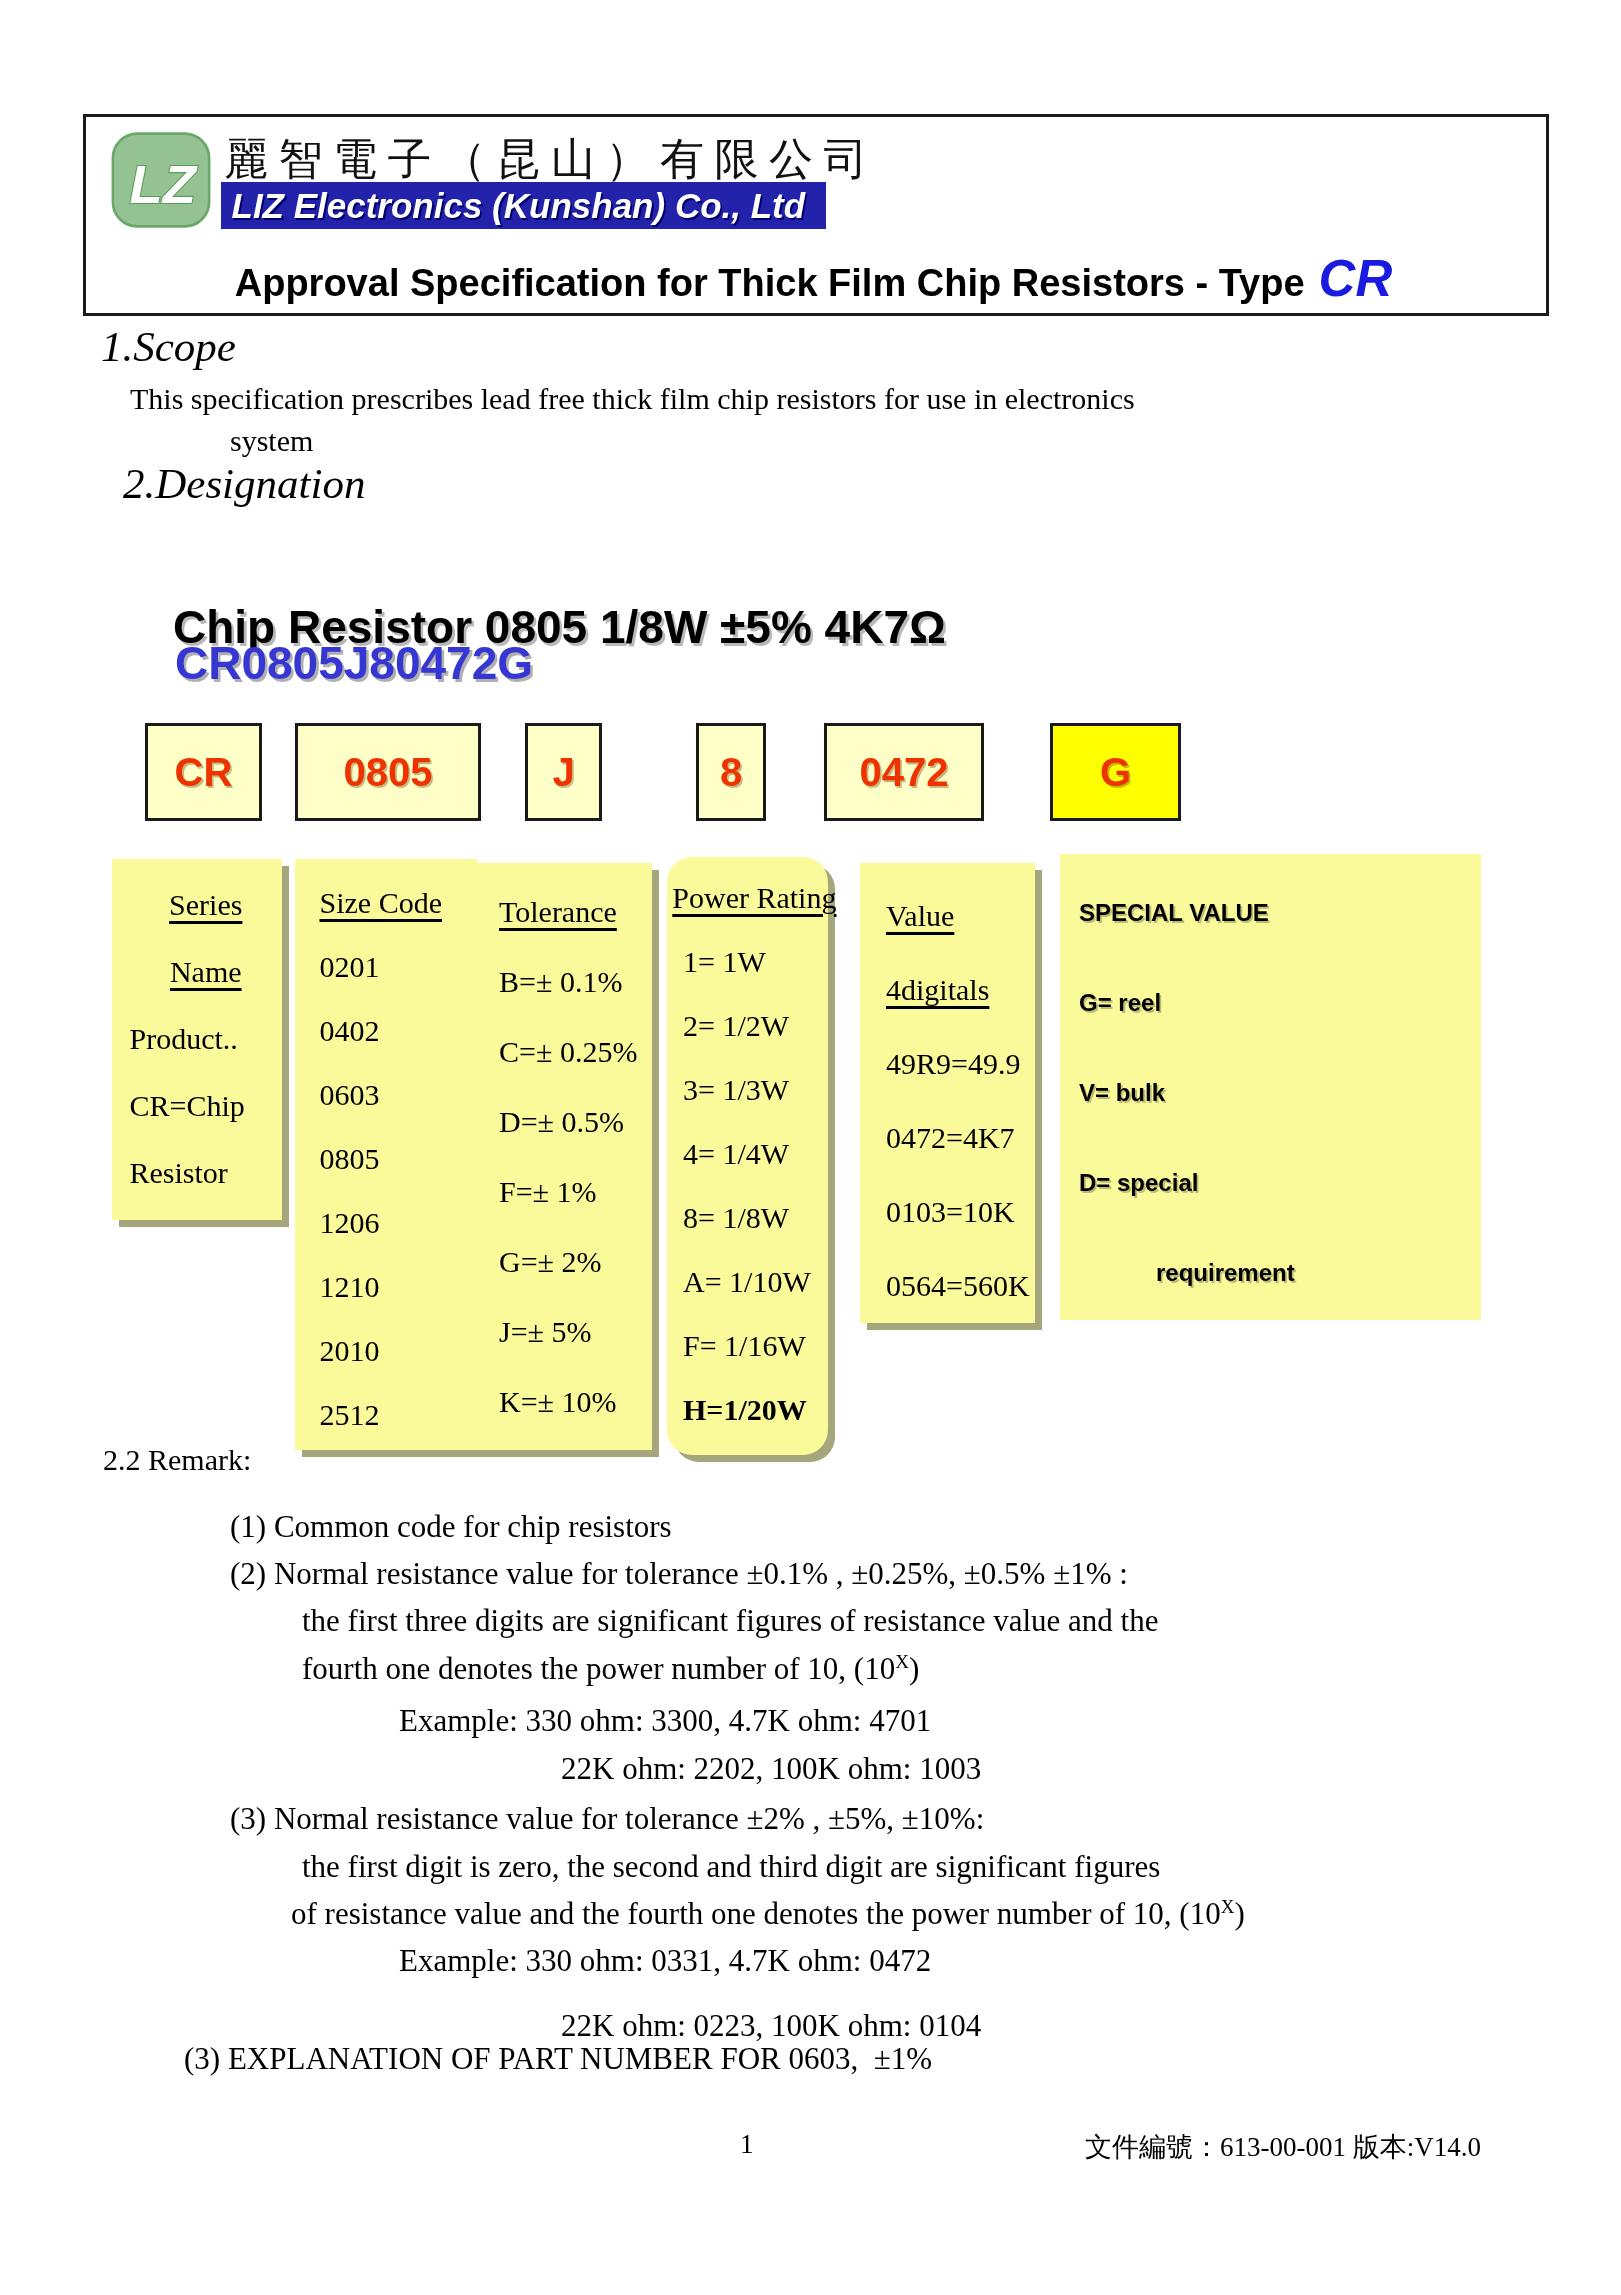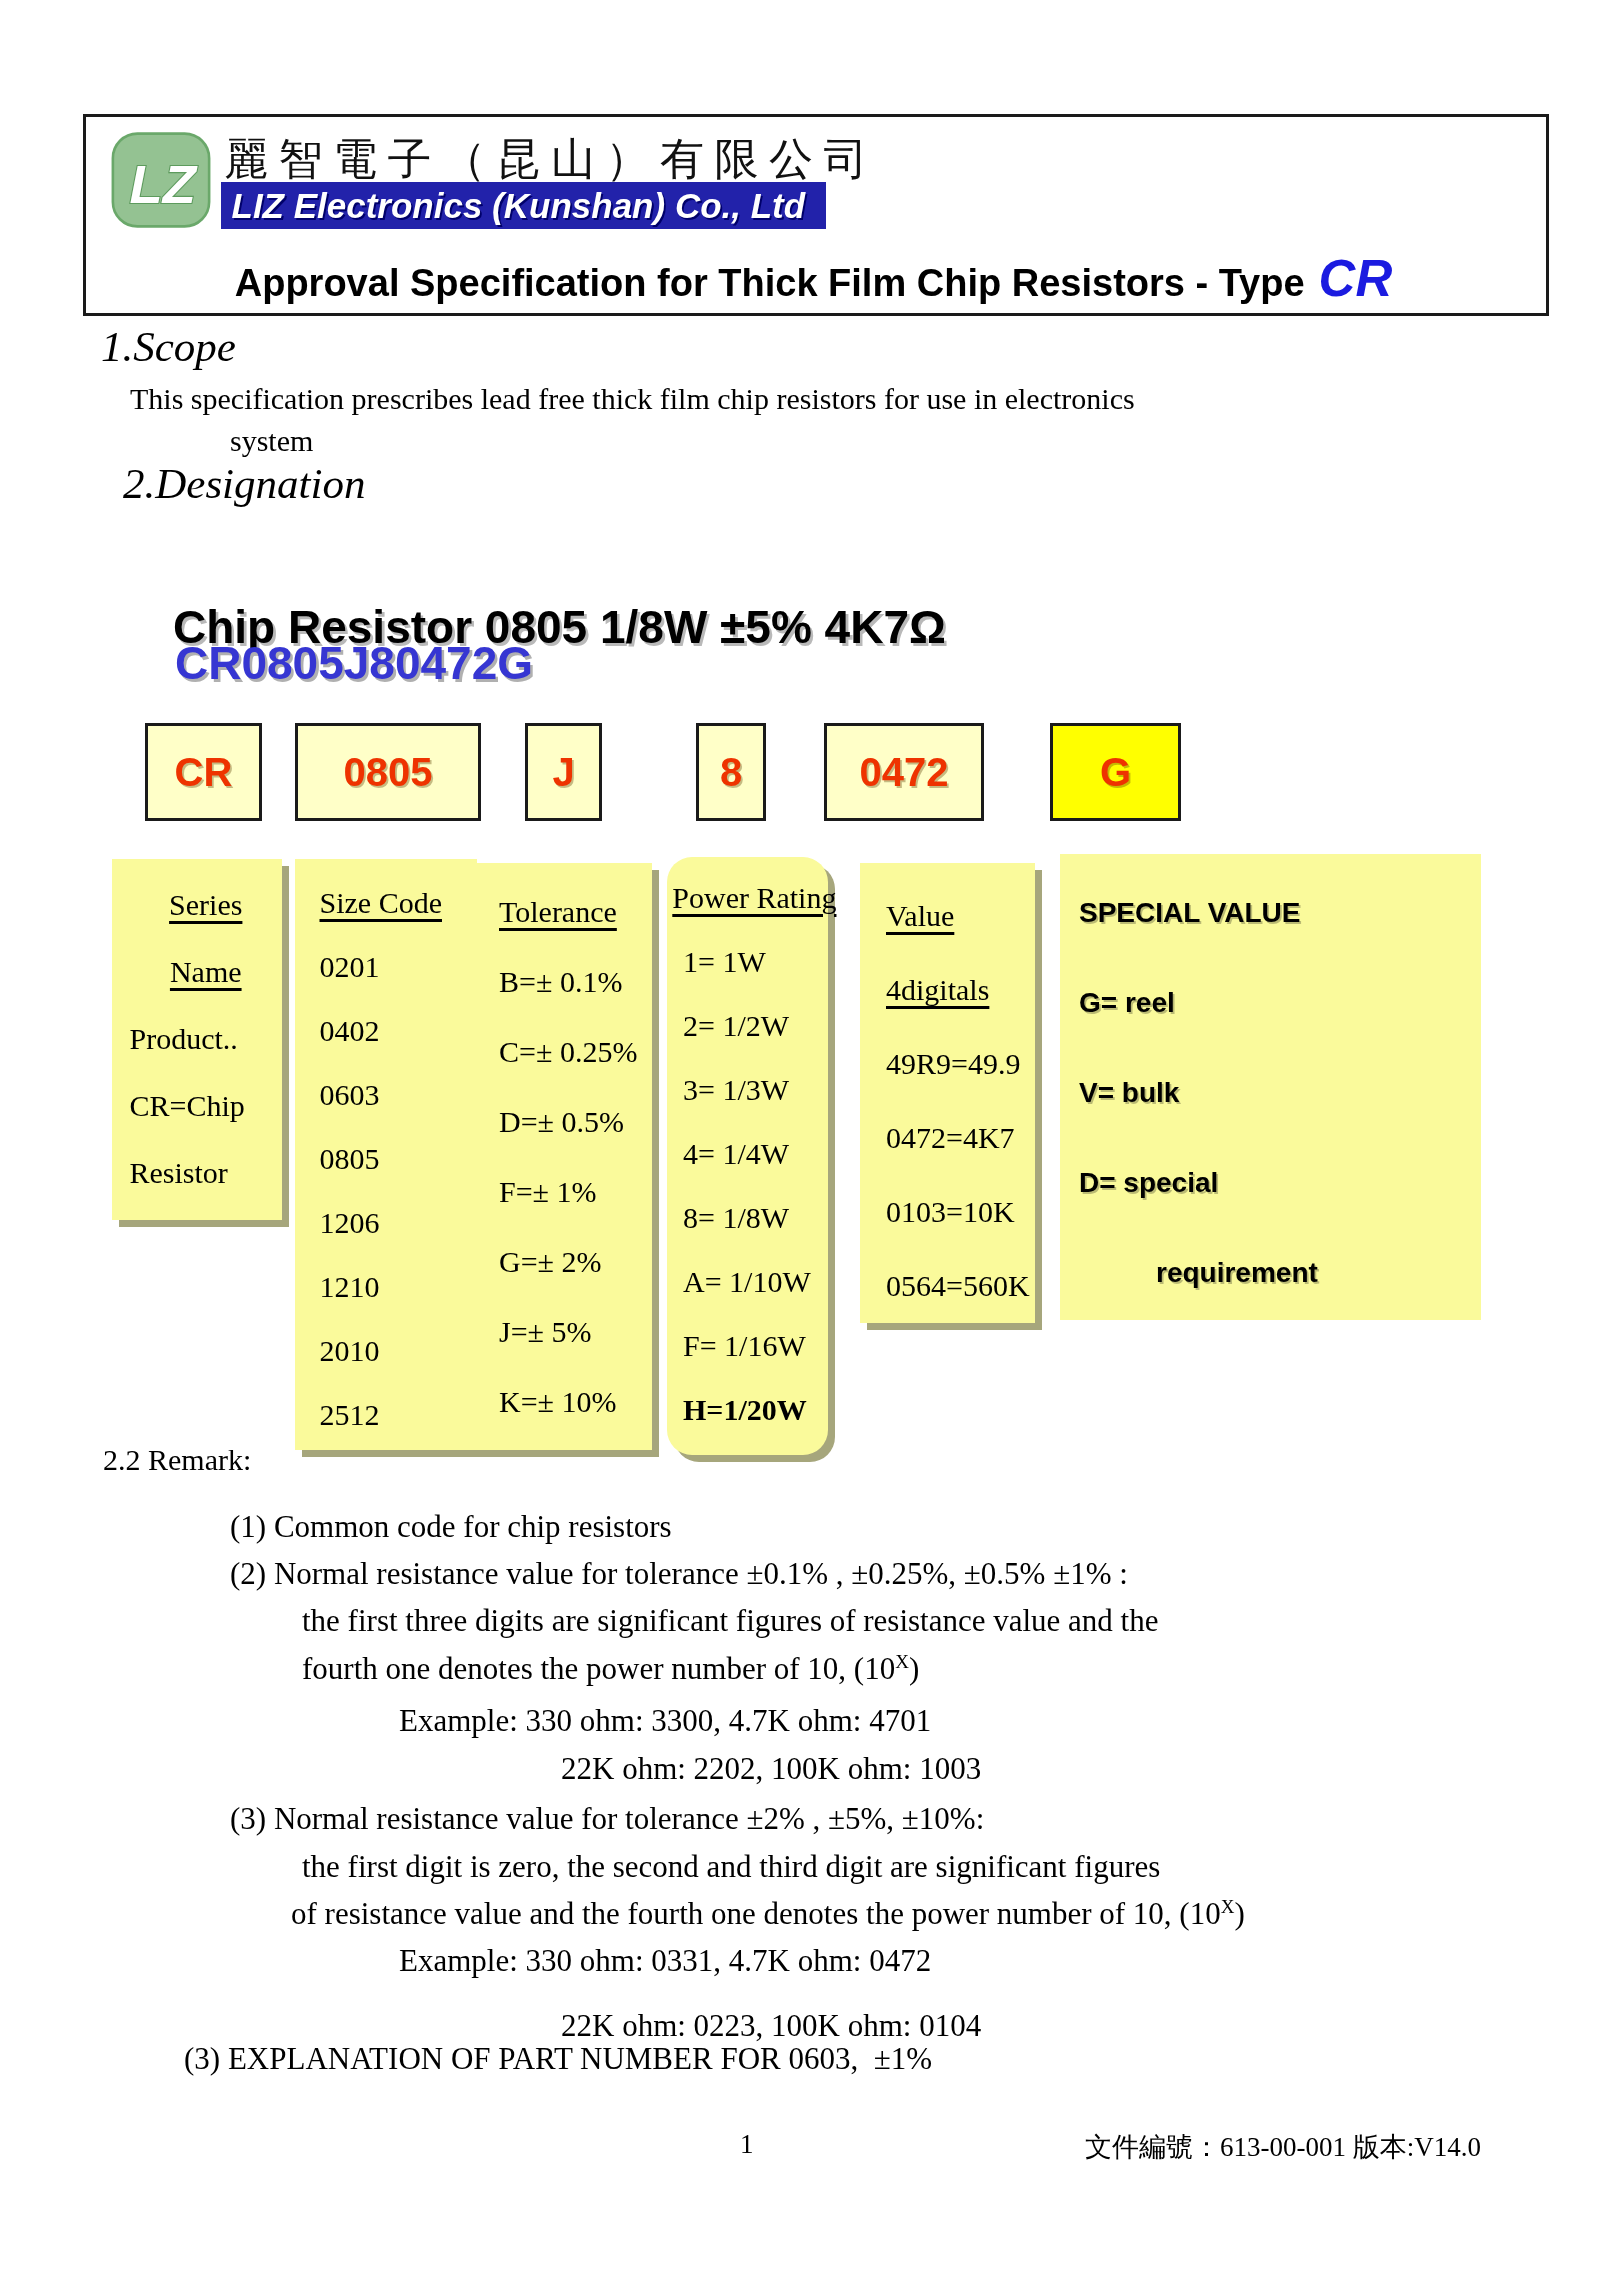--- a/index.html
+++ b/index.html
@@ -64,21 +64,21 @@
   #panel-tol .line{height:70px;padding-left:23px;}
   #panel-power{left:667px;top:857px;width:161px;height:598px;padding-top:8.8px;border-radius:25px;}
   #panel-power .line{height:64px;padding-left:16px;}
   #panel-power .line.hdr{padding-left:5.3px;}
   #panel-power .line.bold{font-weight:bold;}
   #panel-value{left:852px;top:863px;width:175px;height:460px;padding-top:16px;margin-left:8px;}
   #panel-value .line{height:74px;padding-left:26px;}
   #panel-special{left:1060px;top:854px;width:421px;height:466px;padding-top:14px;box-shadow:none;}
   #panel-special .line{
     height:90px;padding-left:19px;
-    font-family:"Liberation Sans","DejaVu Sans",sans-serif;font-weight:bold;font-size:28px;
+    font-family:"Liberation Sans","DejaVu Sans",sans-serif;font-weight:bold;font-size:24px;
     text-shadow:1.8px 1.8px 0 rgba(0,0,0,0.25);
   }
   #panel-special .line.indent{padding-left:96px;}
   
   .remark-line{font-size:31px;white-space:pre;}
   sup{font-size:19px;}
   
   .footer-text{font-size:27px;white-space:pre;}
 </style>
 </head>

